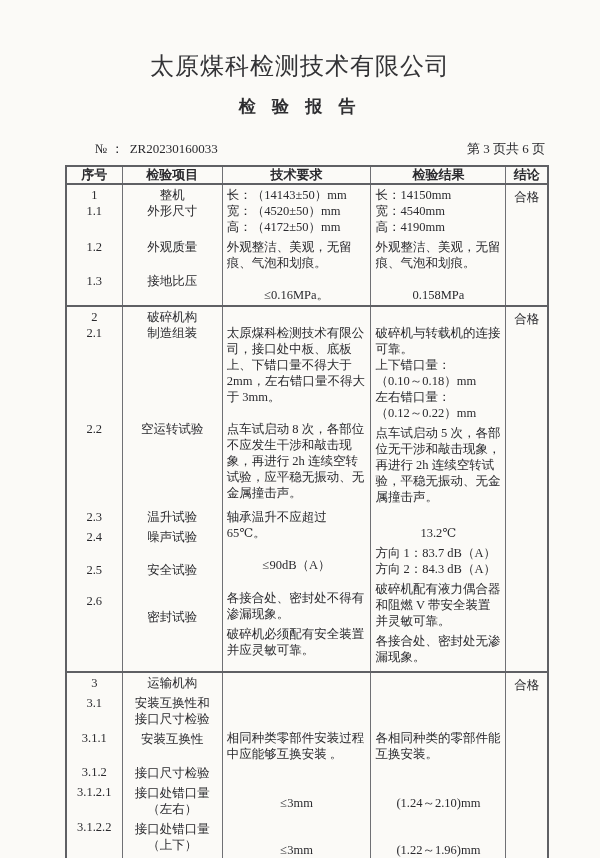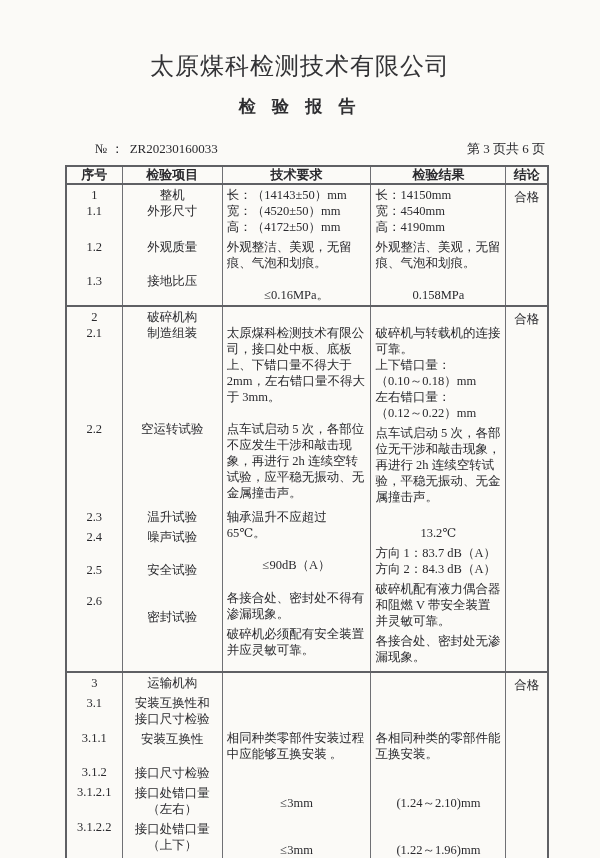--- a/index.html
+++ b/index.html
@@ -157,21 +157,21 @@
         <div class="cell cnt rh112">破碎机构
 制造组装</div>
         <div class="cell cnt rh88">空运转试验</div>
         <div class="cell cnt rh18">温升试验</div>
         <div class="cell cnt rh33">噪声试验</div>
         <div class="cell cnt rh47">安全试验</div>
         <div class="cell cnt rh31">密封试验</div>
       </div>
       <div class="col col-req">
         <div class="cell pt rh112">太原煤科检测技术有限公司，接口处中板、底板上、下错口量不得大于 2mm，左右错口量不得大于 3mm。</div>
-        <div class="cell rh88">点车试启动 5 次，各部位不应发生干涉和敲击现象，再进行 2h 连续空转试验，应平稳无振动、无金属撞击声。</div>
+        <div class="cell rh88">点车试启动 8 次，各部位不应发生干涉和敲击现象，再进行 2h 连续空转试验，应平稳无振动、无金属撞击声。</div>
         <div class="cell rh18">轴承温升不应超过 65℃。</div>
         <div class="cell ctr rh33">≤90dB（A）</div>
         <div class="cell rh31">各接合处、密封处不得有渗漏现象。</div>
         <div class="cell rh47">破碎机必须配有安全装置并应灵敏可靠。</div>
       </div>
       <div class="col col-res">
         <div class="cell pt rh112">破碎机与转载机的连接可靠。
 上下错口量：
 （0.10～0.18）mm
 左右错口量：

